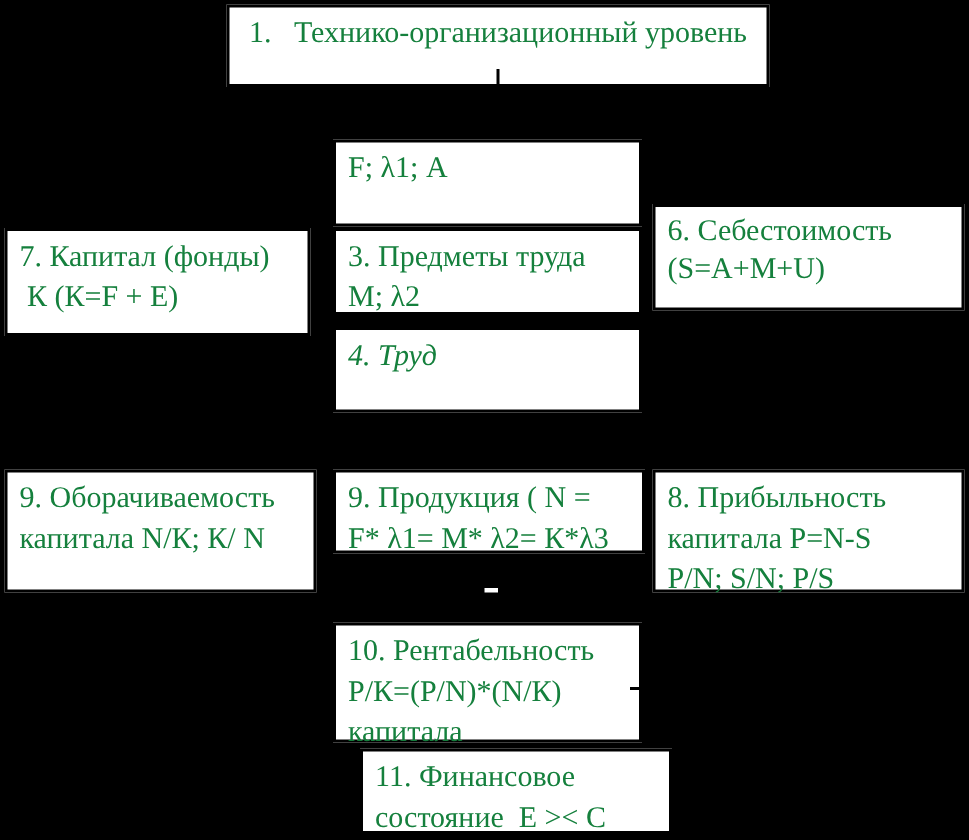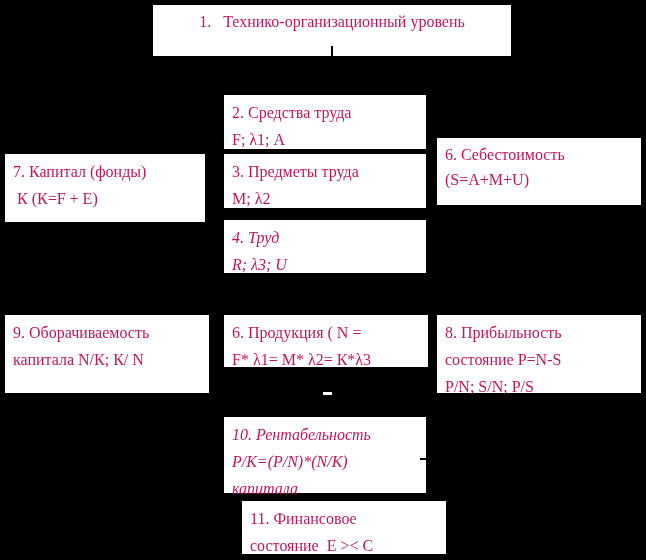--- a/index.html
+++ b/index.html
@@ -9,37 +9,37 @@
     position:relative;
     overflow:hidden;
     font-family:"Liberation Serif","DejaVu Serif",serif;
   }
   #canvas{position:absolute;inset:0;width:646px;height:560px;}
   .box{
     position:absolute;
     background:#fff;
     border:2px solid #000;
     box-sizing:border-box;
-    color:#be185d;
-    font-size:16px;
+    color:#15803d;
+    font-size:20px;
     line-height:27px;
     padding:4px 8px 0 8px;
   }
   .ln{white-space:pre;}
   
   .b1 {left:151px;top:3px;  width:362px;height:55px; text-align:center;line-height:22px;padding-top:6px;}
   .b2 {left:222px;top:93px; width:206px;height:58px;}
   .b3 {left:222px;top:152px;width:206px;height:58px;}
   .b4 {left:222px;top:218px;width:206px;height:57px;font-style:italic;}
   .b7 {left:3px;  top:152px;width:204px;height:72px;}
   .b6 {left:435px;top:136px;width:208px;height:71px; line-height:25px;}
   .b9 {left:3px;  top:313px;width:208px;height:82px;}
   .b5 {left:222px;top:313px;width:208px;height:56px;}
   .b8 {left:435px;top:313px;width:208px;height:82px;}
-  .b10{left:222px;top:415px;width:206px;height:80px;font-style:italic;}
+  .b10{left:222px;top:415px;width:206px;height:80px;}
   .b11{left:240px;top:499px;width:208px;height:57px;}
   
   .stub{
     position:absolute;left:331px;top:46px;width:2px;height:11px;
     background:#000;z-index:2;
   }
   .dash{
     position:absolute;left:323px;top:392px;width:9px;height:3px;
     background:#fff;z-index:2;
   }
@@ -51,57 +51,55 @@
 </head>
 <body>
 
 <div id="canvas">
 
   <div class="box b1">
     <div class="ln">1.   Технико-организационный уровень</div>
   </div>
 
   <div class="box b2">
-    <div class="ln">2. Средства труда</div>
     <div class="ln">F; λ1; А</div>
   </div>
 
   <div class="box b3">
     <div class="ln">3. Предметы труда</div>
     <div class="ln">М; λ2</div>
   </div>
 
   <div class="box b4">
     <div class="ln">4. Труд</div>
-    <div class="ln">R; λ3; U</div>
   </div>
 
   <div class="box b7">
     <div class="ln">7. Капитал (фонды)</div>
     <div class="ln"> К (К=F + Е)</div>
   </div>
 
   <div class="box b6">
     <div class="ln">6. Себестоимость</div>
     <div class="ln">(S=А+М+U)</div>
   </div>
 
   <div class="box b9">
     <div class="ln">9. Оборачиваемость</div>
     <div class="ln">капитала N/К; К/ N</div>
   </div>
 
   <div class="box b5">
-    <div class="ln">6. Продукция ( N =</div>
+    <div class="ln">9. Продукция ( N =</div>
     <div class="ln">F* λ1= М* λ2= К*λ3</div>
   </div>
 
   <div class="box b8">
     <div class="ln">8. Прибыльность</div>
-    <div class="ln">состояние Р=N-S</div>
+    <div class="ln">капитала Р=N-S</div>
     <div class="ln">Р/N; S/N; Р/S</div>
   </div>
 
   <div class="box b10">
     <div class="ln">10. Рентабельность</div>
     <div class="ln">Р/К=(Р/N)*(N/К)</div>
     <div class="ln">капитала</div>
   </div>
 
   <div class="box b11">

